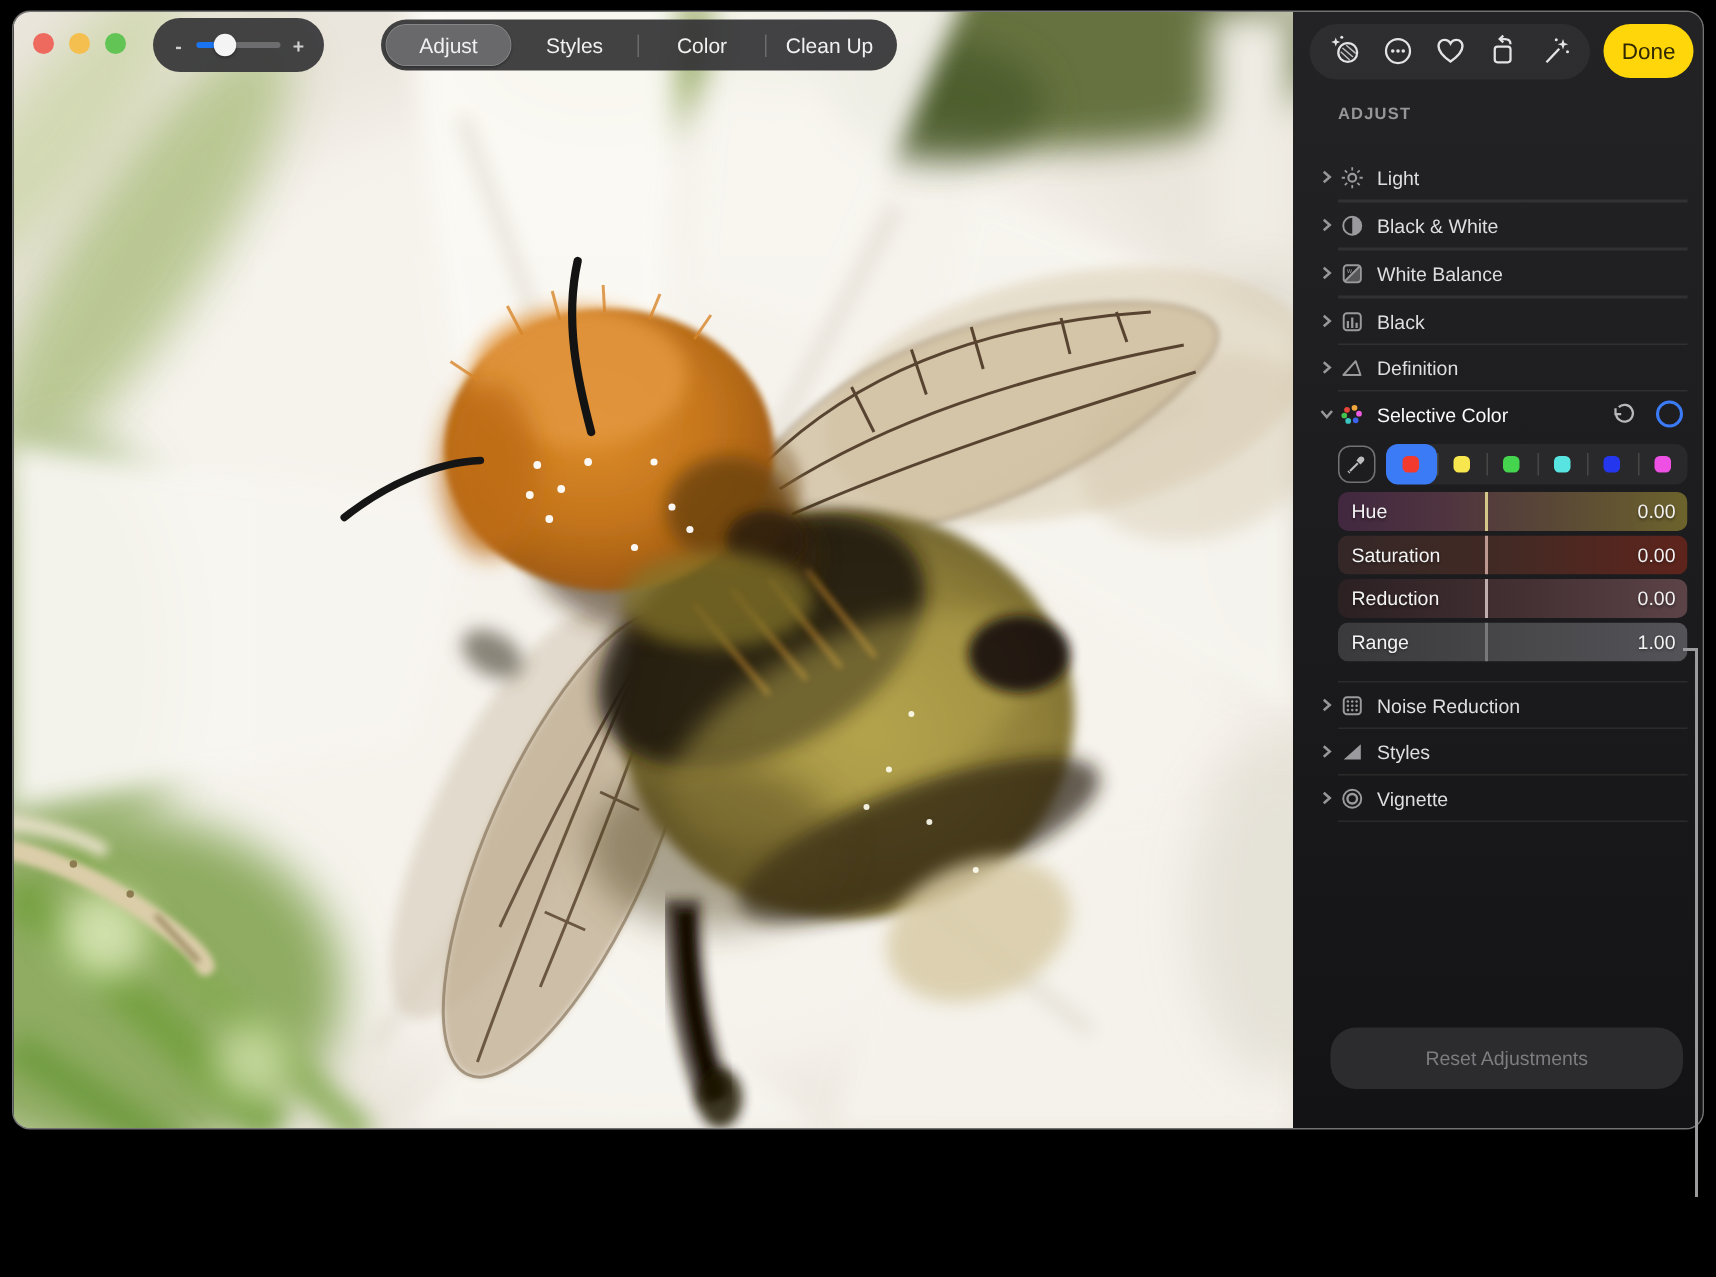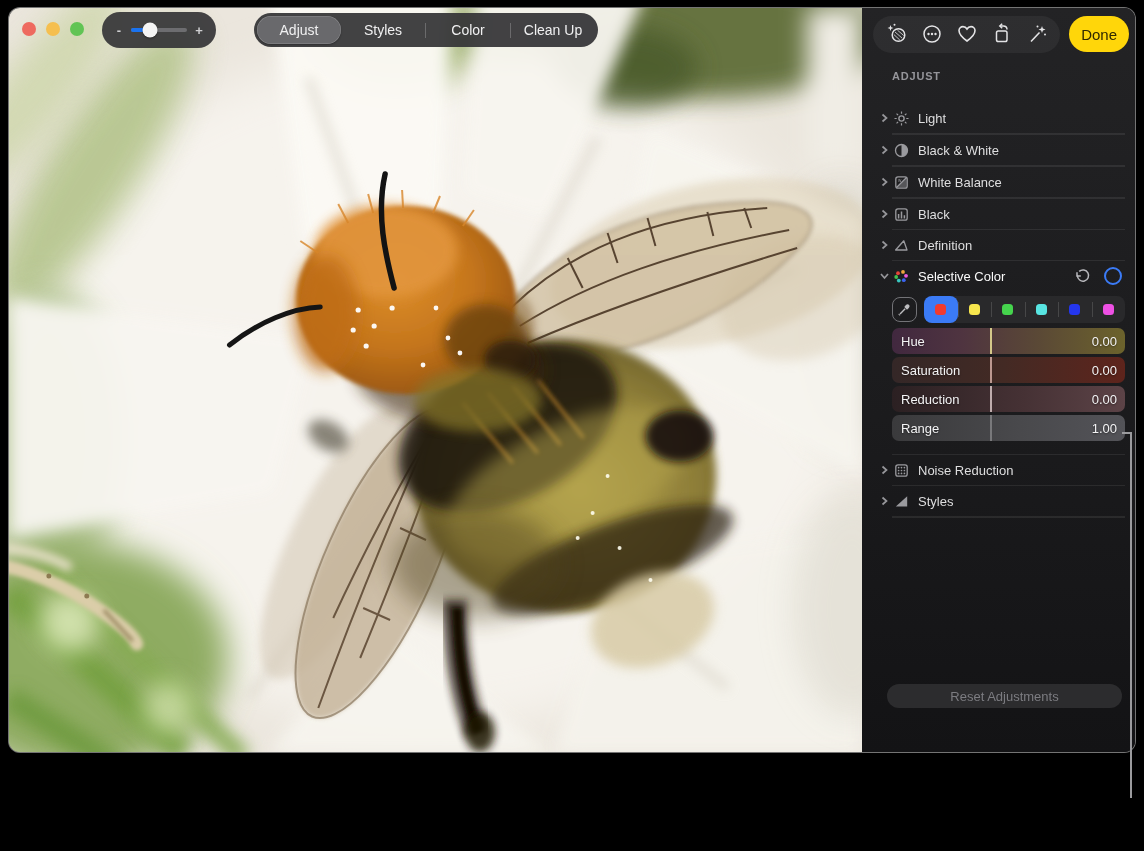--- a/index.html
+++ b/index.html
@@ -58,21 +58,21 @@
   .sl-track{position:absolute;inset:0;}
   .sl-marker{position:absolute;left:42%;top:0;bottom:0;width:2px;}
   .slider:nth-child(1) .sl-marker{background:rgba(235,225,150,.85);}
   .slider:nth-child(2) .sl-marker{background:rgba(230,190,180,.75);}
   .slider:nth-child(3) .sl-marker{background:rgba(235,215,215,.75);}
   .slider:nth-child(4) .sl-marker{background:rgba(255,255,255,.28);}
   .sl-label,.sl-value{position:absolute;top:50%;transform:translateY(-50%);font-size:13px;color:#f3f3f4;
                       text-shadow:0 1px 2px rgba(0,0,0,.45);}
   .sl-label{left:9px;} .sl-value{right:8px;}
   .sb-list2{margin-top:13px;}
-  .reset{position:absolute;left:25px;right:13px;bottom:44px;height:24px;border:none;border-radius:17px;
+  .reset{position:absolute;left:25px;right:13px;bottom:26px;height:41px;border:none;border-radius:17px;
          background:#2c2c2e;color:#7c7c81;font-family:inherit;font-size:13px;cursor:default;}
   
   .callout-h{position:absolute;left:1122px;top:432px;width:10px;height:2px;background:#9b9b9e;}
   .callout-v{position:absolute;left:1130px;top:432px;width:2px;height:366px;background:#9b9b9e;}
   svg{display:block;}
 </style>
 </head>
 <body>
 
 <div class="canvas">
@@ -484,20 +484,30 @@
         <div class="row">
           <svg class="chev" viewBox="0 0 9 10" fill="none" stroke="#97979b" stroke-width="1.7">
               <path d="M2.5 1.5 L6.5 5 L2.5 8.5"></path>
             </svg>
           <svg class="ricon" viewBox="0 0 17 17">
             <path d="M2.8 13.4 L14.2 13.4 L14.2 3.2 Z" fill="#9a9a9e"></path>
           </svg>
           <span class="rlabel">Styles</span>
         </div>
         <div class="sep"></div>
+        <div class="row">
+          <svg class="chev" viewBox="0 0 9 10" fill="none" stroke="#97979b" stroke-width="1.7">
+              <path d="M2.5 1.5 L6.5 5 L2.5 8.5"></path>
+            </svg>
+          <svg class="ricon" viewBox="0 0 17 17" fill="none" stroke="#9a9a9e">
+            <circle cx="8.5" cy="8.5" r="6" stroke-width="1.3"></circle>
+              <circle cx="8.5" cy="8.5" r="3.2" stroke-width="1.6"></circle>
+          </svg>
+          <span class="rlabel">Vignette</span>
+        </div>
         <div class="sep"></div>
       </div>
 
       <button class="reset">Reset Adjustments</button>
     </div>
   </div>
 
   <div class="callout-h"></div>
   <div class="callout-v"></div>
 </div>

